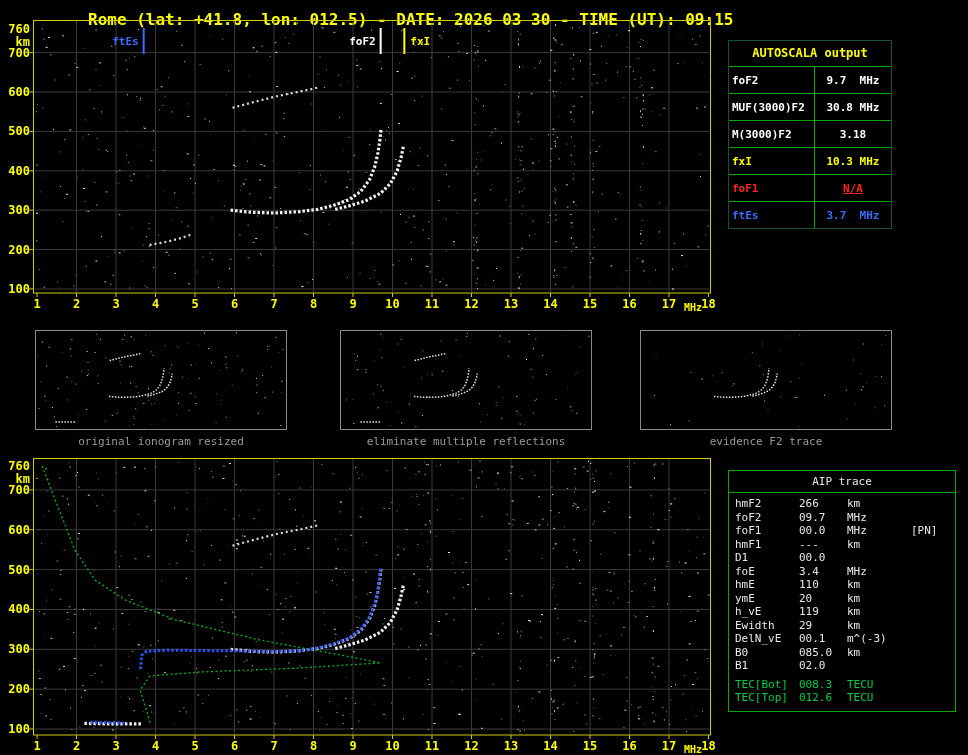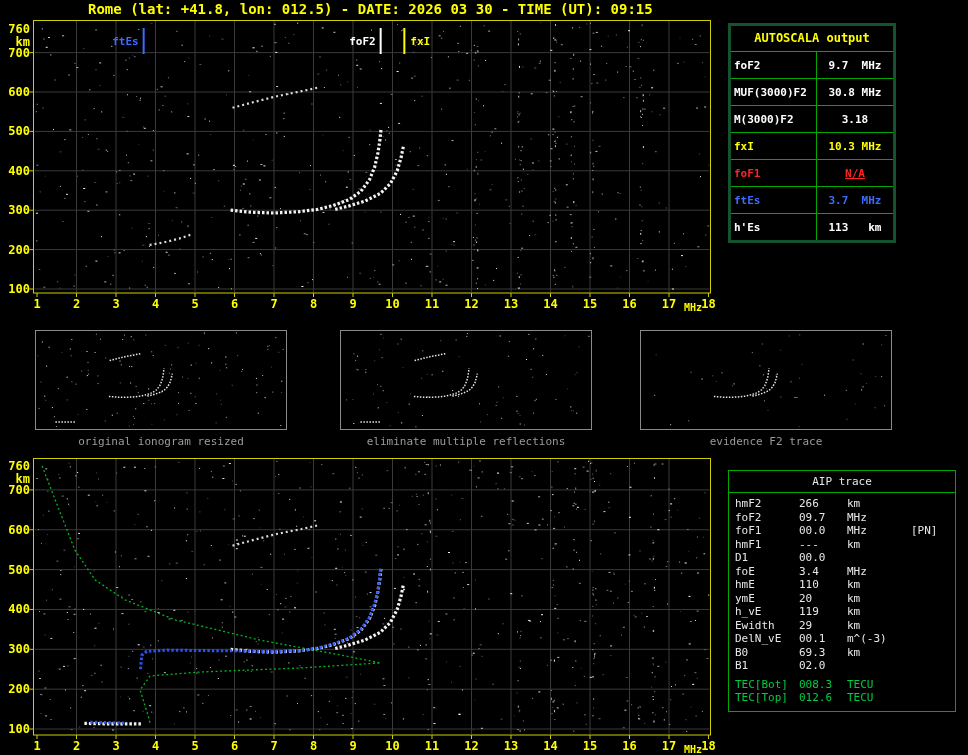--- a/index.html
+++ b/index.html
@@ -1,20 +1,20 @@
 <!DOCTYPE html>
 <html><head>
 <meta charset="utf-8">
 <style>
   html,body{margin:0;padding:0;background:#000;}
   .screen{position:relative;width:968px;height:755px;background:#000;overflow:hidden;
           font-family:"DejaVu Sans Mono",monospace;}
-  .title{position:absolute;left:88px;top:1px;color:#ffff00;font-size:14px;font-weight:bold;white-space:pre;}
+  .title{position:absolute;left:88px;top:10px;color:#ffff00;font-size:16px;font-weight:bold;white-space:pre;}
   svg{position:absolute;display:block;}
-  .as-table{position:absolute;left:728px;top:23px;width:162px;border:3px solid #14532d;background:#000;}
+  .as-table{position:absolute;left:728px;top:40px;width:162px;border:1px solid #14532d;background:#000;}
   .as-header{height:25px;line-height:25px;text-align:center;color:#ffff00;font-weight:bold;font-size:12px;}
   .as-row{display:flex;border-top:1px solid #00a800;height:26px;align-items:stretch;font-size:11px;font-weight:bold;}
   .as-label{width:82px;display:flex;align-items:center;padding-left:3px;border-right:1px solid #00a800;white-space:pre;}
   .as-value{flex:1;display:flex;align-items:center;justify-content:center;white-space:pre;}
   .thumb-caption{position:absolute;top:435px;width:252px;text-align:center;color:#9a9a9a;font-size:11px;}
   .aip-table{position:absolute;left:728px;top:470px;width:226px;border:1px solid #00a800;background:#000;
              color:#e8e8e8;font-size:11px;padding-bottom:6px;}
   .aip-header{height:21px;line-height:21px;text-align:center;border-bottom:1px solid #00a800;color:#e8e8e8;margin-bottom:4px;}
   .aip-row{display:flex;line-height:13.5px;padding-left:6px;white-space:pre;}
   .aip-l{width:64px;}
@@ -812,24 +812,20 @@
           <div class="as-label" style="color: rgb(255, 255, 0);">fxI</div>
           <div class="as-value" style="color: rgb(255, 255, 0);">10.3 MHz</div>
         </div>
         <div class="as-row">
           <div class="as-label" style="color: rgb(255, 34, 34);">foF1</div>
           <div class="as-value" style="color: rgb(255, 34, 34); text-decoration: underline;">N/A</div>
         </div>
         <div class="as-row">
           <div class="as-label" style="color: rgb(59, 108, 255);">ftEs</div>
           <div class="as-value" style="color: rgb(59, 108, 255);">3.7  MHz</div>
-        </div>
-        <div class="as-row">
-          <div class="as-label" style="color: rgb(255, 255, 255);">h'Es</div>
-          <div class="as-value" style="color: rgb(255, 255, 255);">113   km</div>
         </div>
       </div>
   </div>
 
   <svg id="thumb-0" width="252" height="100" style="left:35px;top:330px;">
       <rect x="0.5" y="0.5" width="251" height="99" fill="#000" stroke="#8a8a8a"></rect>
       <rect x="52.5" y="31.9" width="1" height="1" fill="#fff" opacity="0.65"></rect>
       <rect x="221.5" y="54.5" width="1" height="1" fill="#fff" opacity="0.76"></rect>
       <rect x="5.4" y="51.5" width="1" height="1" fill="#fff" opacity="0.42"></rect>
       <rect x="126.1" y="62.0" width="1" height="1" fill="#fff" opacity="0.39"></rect>
@@ -1946,20 +1942,20 @@
         <div class="aip-row"><span class="aip-l">foF2</span><span class="aip-v">09.7</span><span class="aip-u">MHz</span></div>
         <div class="aip-row"><span class="aip-l">foF1</span><span class="aip-v">00.0</span><span class="aip-u">MHz</span><span class="aip-n">[PN]</span></div>
         <div class="aip-row"><span class="aip-l">hmF1</span><span class="aip-v">---</span><span class="aip-u">km</span></div>
         <div class="aip-row"><span class="aip-l">D1</span><span class="aip-v">00.0</span><span class="aip-u"></span></div>
         <div class="aip-row"><span class="aip-l">foE</span><span class="aip-v">3.4</span><span class="aip-u">MHz</span></div>
         <div class="aip-row"><span class="aip-l">hmE</span><span class="aip-v">110</span><span class="aip-u">km</span></div>
         <div class="aip-row"><span class="aip-l">ymE</span><span class="aip-v">20</span><span class="aip-u">km</span></div>
         <div class="aip-row"><span class="aip-l">h_vE</span><span class="aip-v">119</span><span class="aip-u">km</span></div>
         <div class="aip-row"><span class="aip-l">Ewidth</span><span class="aip-v">29</span><span class="aip-u">km</span></div>
         <div class="aip-row"><span class="aip-l">DelN_vE</span><span class="aip-v">00.1</span><span class="aip-u">m^(-3)</span></div>
-        <div class="aip-row"><span class="aip-l">B0</span><span class="aip-v">69.3</span><span class="aip-u">km</span></div>
+        <div class="aip-row"><span class="aip-l">B0</span><span class="aip-v">085.0</span><span class="aip-u">km</span></div>
         <div class="aip-row"><span class="aip-l">B1</span><span class="aip-v">02.0</span><span class="aip-u"></span></div>
         <div class="aip-row" style="margin-top: 5px; color: rgb(0, 204, 68);"><span class="aip-l">TEC[Bot]</span><span class="aip-v">008.3</span><span class="aip-u">TECU</span></div>
         <div class="aip-row" style="color: rgb(0, 204, 68);"><span class="aip-l">TEC[Top]</span><span class="aip-v">012.6</span><span class="aip-u">TECU</span></div>
       </div>
   </div>
 
 </div>
 
 </body></html>

